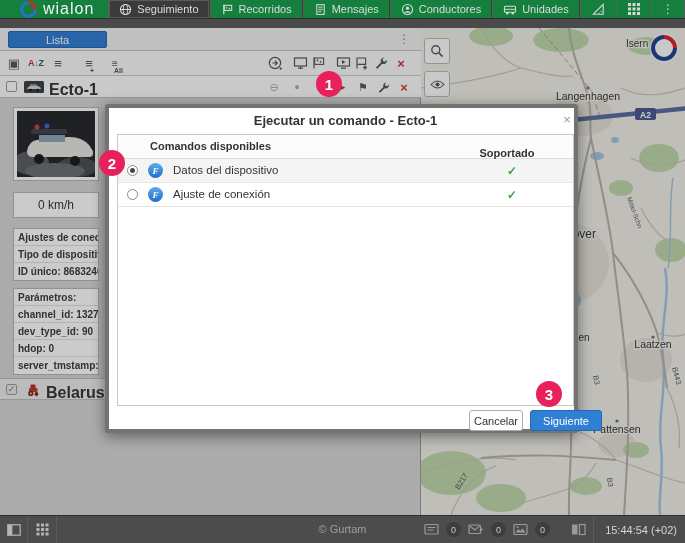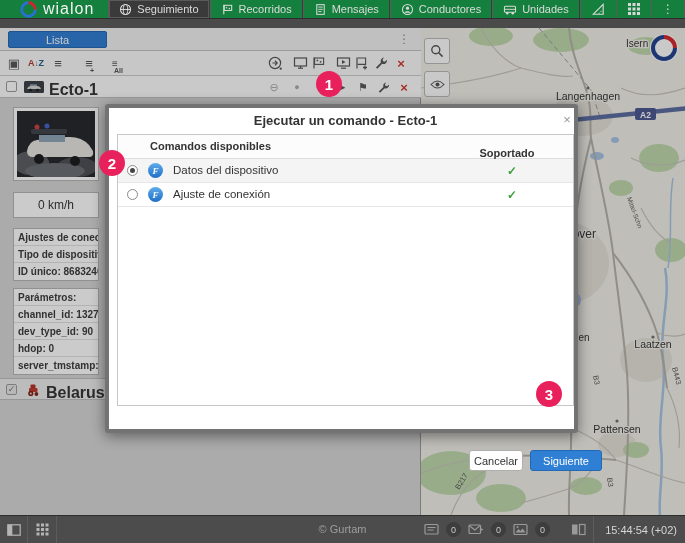--- a/index.html
+++ b/index.html
@@ -61,21 +61,21 @@
   .cmd-table { left:8px; top:26px; width:457px; height:272px; border:1px solid #c7c7c7; background:#fff; }
   .cmd-head { left:0; top:0; width:455px; height:24px; border-bottom:1px solid #dcdcdc; background:#fcfcfc; }
   .col-label { font-size:11px; font-weight:bold; color:#333; top:5px; }
   .cmd-row { left:0; width:455px; height:24px; border-bottom:1px solid #e6e6e6; cursor:pointer; }
   .cmd-row.sel { background:#f4f4f4; }
   .radio { top:6px; width:11px; height:11px; border:1px solid #8a8a8a; border-radius:50%; background:#fff; cursor:pointer; }
   .radio.checked::after { content:""; display:block; width:5px; height:5px; border-radius:50%; background:#444; margin:2px auto; }
   .cmd-icon { top:4px; width:15px; height:15px; border-radius:50%; background:linear-gradient(#5fabea,#1f6fc9); color:#fff; font-size:9px; font-weight:bold; font-style:italic; font-family:"Liberation Serif", serif; display:flex; align-items:center; justify-content:center; }
   .cmd-label { font-size:11.5px; color:#333; top:5px; }
   .check { color:#3da03d; font-weight:bold; font-size:12px; top:5px; }
-  .btn { top:302px; height:21px; border-radius:3px; font-size:11px; display:flex; align-items:center; justify-content:center; cursor:pointer;margin-top:40px; }
+  .btn { top:302px; height:21px; border-radius:3px; font-size:11px; display:flex; align-items:center; justify-content:center; cursor:pointer; }
   .btn-cancel { left:360px; width:54px; background:#fdfdfd; border:1px solid #aeaeae; color:#333; }
   .btn-next { left:421px; width:72px; background:#2f80d4; border:1px solid #2368b3; color:#fff; }
 
   .badge { width:26px; height:26px; border-radius:50%; background:#e8215d; color:#fff; font-size:15px; font-weight:bold; display:flex; align-items:center; justify-content:center; z-index:80; }
 
   
   .footer { left:0; top:515px; width:685px; height:28px; background:#4c4c4c; border-top:1px solid #2e2e2e; z-index:90; }
   .f-btn { top:0; width:28px; height:27px; border-right:1px solid #5c5c5c; display:flex; align-items:center; justify-content:center; cursor:pointer; }
   .f-copy { left:0; top:0; width:685px; height:27px; text-align:center; line-height:27px; color:#9e9e9e; font-size:11px; }
   .f-right { right:8px; top:0; height:27px; display:flex; align-items:center; gap:7px; }

